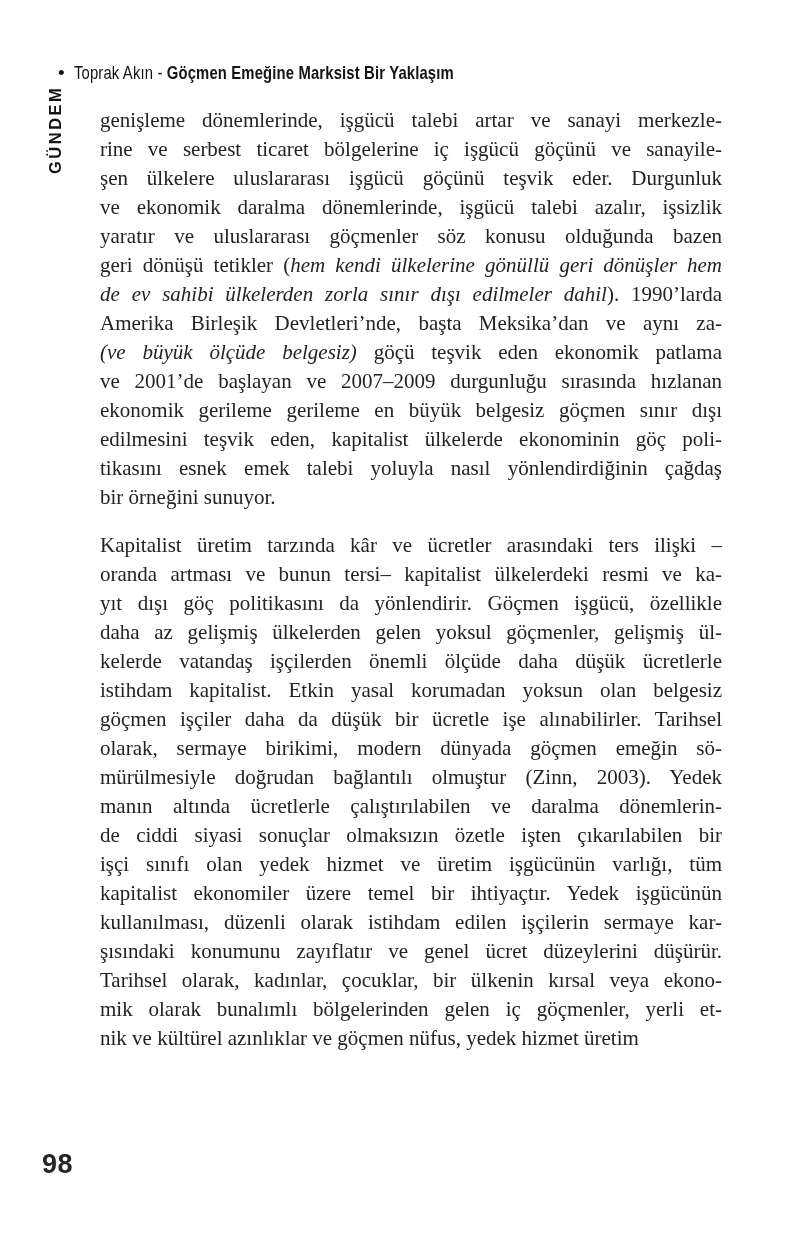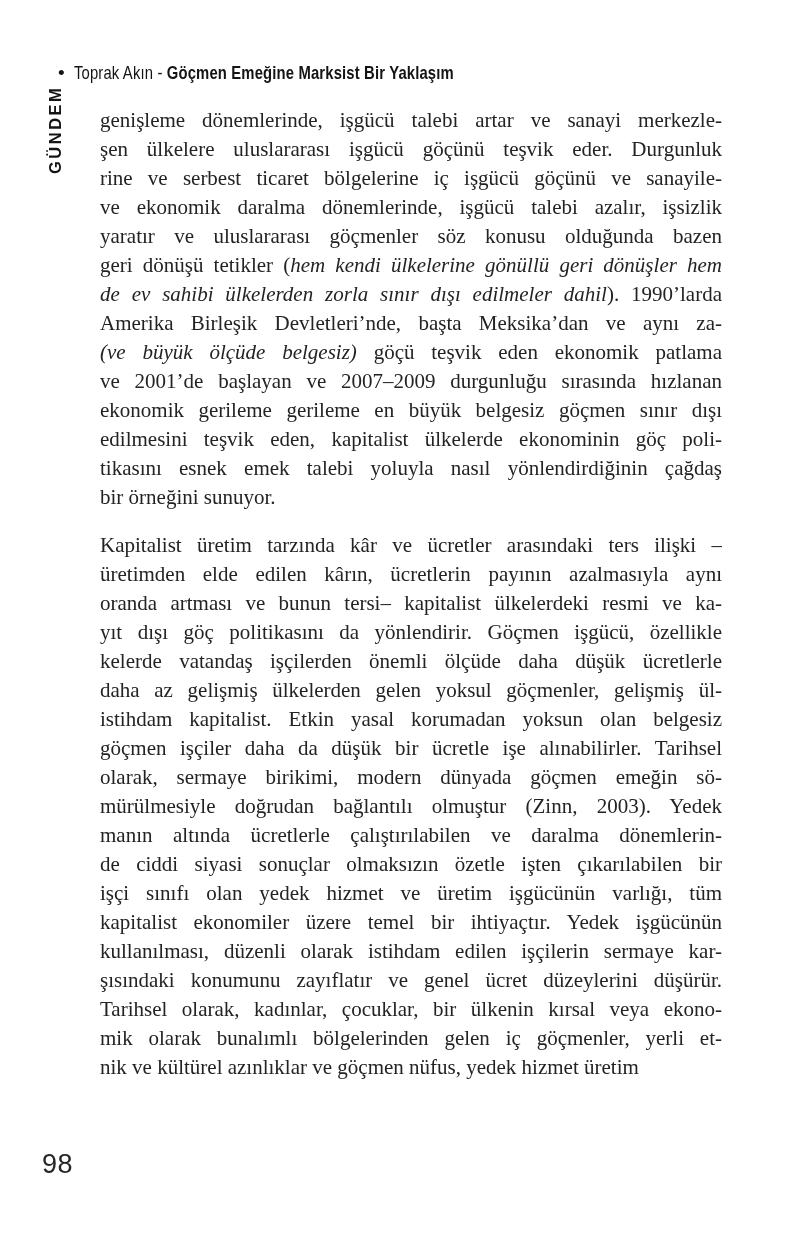--- a/index.html
+++ b/index.html
@@ -72,62 +72,61 @@
   }
   .line.last { text-align-last: left; }
   .it { font-style: italic; }
   
   .folio {
     position: absolute;
     left: 42px;
     top: 1148px;
     font-family: "Liberation Sans", "DejaVu Sans", sans-serif;
     font-size: 27px;
-    font-weight: 400;
+    font-weight: 700;
     letter-spacing: 0.5px;
     color: #262626;
     line-height: 32px;
   }
 </style>
 </head>
 <body>
 
 <div class="page">
 
   <div class="runhead">
     <span class="bullet">•</span>
     <span class="cond"><span class="author">Toprak Akın</span><span class="sep"> - </span><span class="title">Göçmen Emeğine Marksist Bir Yaklaşım</span></span>
   </div>
 
   <div class="section-vert">GÜNDEM</div>
 
   <div class="bodytext">
       <div class="para">
         <div class="line"><span>genişleme dönemlerinde, işgücü talebi artar ve sanayi merkezle-</span></div>
+        <div class="line"><span>rine ve serbest ticaret bölgelerine iç işgücü göçünü ve sanayile-</span></div>
         <div class="line"><span>şen ülkelere uluslararası işgücü göçünü teşvik eder. Durgunluk</span></div>
-        <div class="line"><span>rine ve serbest ticaret bölgelerine iç işgücü göçünü ve sanayile-</span></div>
         <div class="line"><span>ve ekonomik daralma dönemlerinde, işgücü talebi azalır, işsizlik</span></div>
         <div class="line"><span>yaratır ve uluslararası göçmenler söz konusu olduğunda bazen</span></div>
         <div class="line"><span>geri dönüşü tetikler (</span><span class="it">hem kendi ülkelerine gönüllü geri dönüşler hem</span></div>
         <div class="line"><span class="it">de ev sahibi ülkelerden zorla sınır dışı edilmeler dahil</span><span>). 1990’larda</span></div>
         <div class="line"><span>Amerika Birleşik Devletleri’nde, başta Meksika’dan ve aynı za-</span></div>
         <div class="line"><span class="it">(ve büyük ölçüde belgesiz)</span><span> göçü teşvik eden ekonomik patlama</span></div>
         <div class="line"><span>ve 2001’de başlayan ve 2007–2009 durgunluğu sırasında hızlanan</span></div>
         <div class="line"><span>ekonomik gerileme gerileme en büyük belgesiz göçmen sınır dışı</span></div>
         <div class="line"><span>edilmesini teşvik eden, kapitalist ülkelerde ekonominin göç poli-</span></div>
         <div class="line"><span>tikasını esnek emek talebi yoluyla nasıl yönlendirdiğinin çağdaş</span></div>
         <div class="line last"><span>bir örneğini sunuyor.</span></div>
       </div>
       <div class="para">
         <div class="line"><span>Kapitalist üretim tarzında kâr ve ücretler arasındaki ters ilişki –</span></div>
-        <div class="line"><span>üretimden elde edilen kârın, ücretlerin payının azalmasıyla aynı</span></div>
         <div class="line"><span>oranda artması ve bunun tersi– kapitalist ülkelerdeki resmi ve ka-</span></div>
         <div class="line"><span>yıt dışı göç politikasını da yönlendirir. Göçmen işgücü, özellikle</span></div>
+        <div class="line"><span>daha az gelişmiş ülkelerden gelen yoksul göçmenler, gelişmiş ül-</span></div>
         <div class="line"><span>kelerde vatandaş işçilerden önemli ölçüde daha düşük ücretlerle</span></div>
-        <div class="line"><span>daha az gelişmiş ülkelerden gelen yoksul göçmenler, gelişmiş ül-</span></div>
         <div class="line"><span>istihdam kapitalist. Etkin yasal korumadan yoksun olan belgesiz</span></div>
         <div class="line"><span>göçmen işçiler daha da düşük bir ücretle işe alınabilirler. Tarihsel</span></div>
         <div class="line"><span>olarak, sermaye birikimi, modern dünyada göçmen emeğin sö-</span></div>
         <div class="line"><span>mürülmesiyle doğrudan bağlantılı olmuştur (Zinn, 2003). Yedek</span></div>
         <div class="line"><span>manın altında ücretlerle çalıştırılabilen ve daralma dönemlerin-</span></div>
         <div class="line"><span>de ciddi siyasi sonuçlar olmaksızın özetle işten çıkarılabilen bir</span></div>
         <div class="line"><span>işçi sınıfı olan yedek hizmet ve üretim işgücünün varlığı, tüm</span></div>
         <div class="line"><span>kapitalist ekonomiler üzere temel bir ihtiyaçtır. Yedek işgücünün</span></div>
         <div class="line"><span>kullanılması, düzenli olarak istihdam edilen işçilerin sermaye kar-</span></div>
         <div class="line"><span>şısındaki konumunu zayıflatır ve genel ücret düzeylerini düşürür.</span></div>

